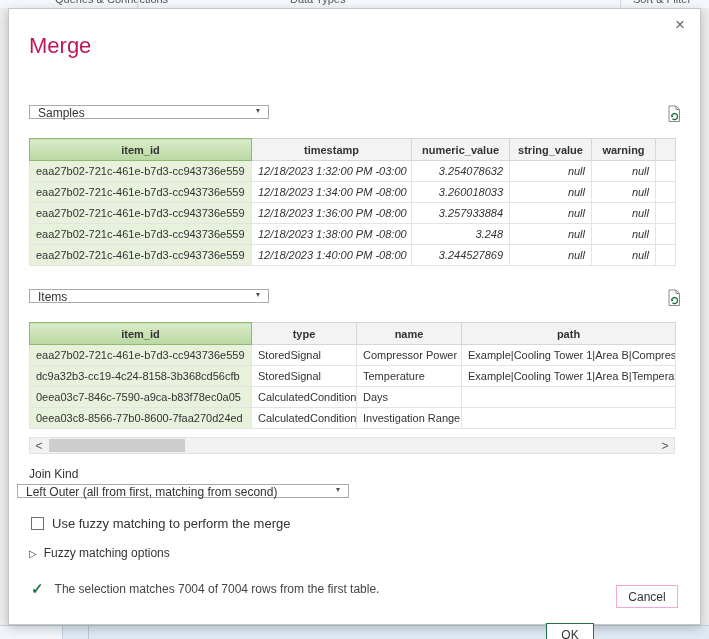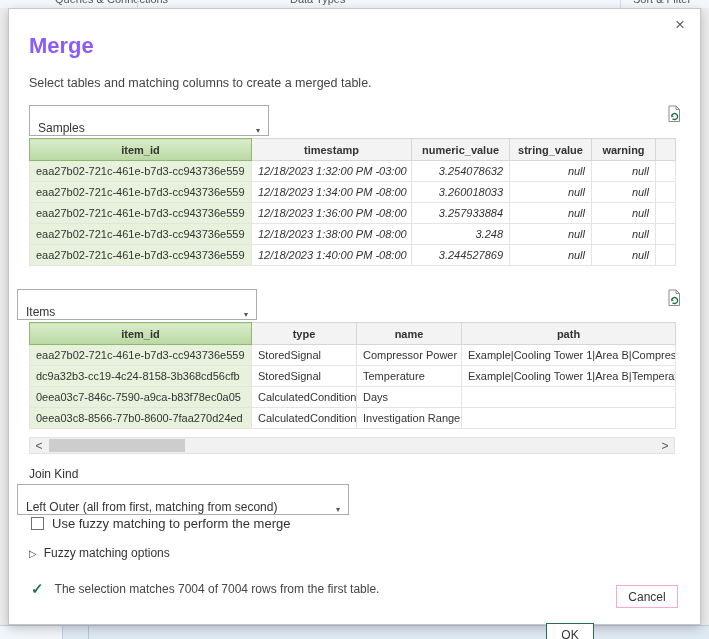--- a/index.html
+++ b/index.html
@@ -13,27 +13,27 @@
   .ribbon .sep { position:absolute; top:0; width:1px; height:8px; background:#d6dde6; }
 
   
   .bottombar { position:absolute; left:0; right:0; bottom:0; height:14px; background:#dfe9f4; border-top:1px solid #c2cfde; }
   .bottombar .corner { position:absolute; left:0; top:0; bottom:0; width:63px; background:#f2f6fa; border-right:1px solid #c2cfde; }
   .bottombar .vline { position:absolute; left:88px; top:0; bottom:0; width:1px; background:#b9c7d8; }
 
   
   .dialog { position:absolute; left:8px; top:8px; width:693px; height:617px; background:#fff; border:1px solid #c6c6c6; box-shadow:0 3px 10px rgba(0,0,0,0.22); z-index:2; }
   .close { position:absolute; top:5px; right:9px; width:22px; height:22px; text-align:center; line-height:22px; font-size:17px; color:#666; cursor:pointer; }
-  .title { position:absolute; left:20px; top:24px; font-size:22px; font-weight:700; color:#8b5cf6; }
+  .title { position:absolute; left:20px; top:24px; font-size:22px; font-weight:400; color:#be185d; }
   .subtitle { position:absolute; left:20px; top:67px; font-size:12.5px; color:#444; }
 
-  .select { position:absolute; height:31px; border:1px solid #ababab; background:#fff; display:flex; align-items:flex-end; padding:0 8px; font-size:12px; color:#333; cursor:pointer; }
+  .select { position:absolute; height:14px; border:1px solid #ababab; background:#fff; display:flex; align-items:flex-start; padding:0 8px; font-size:12px; color:#333; cursor:pointer; }
   .select .arrow { margin-left:auto; padding-left:8px; font-size:8px; color:#555; }
   .sel1 { left:20px; top:96px; width:240px; }
-  .sel2 { left:8px; top:280px; width:240px; }
+  .sel2 { left:20px; top:280px; width:240px; }
   .sel-join { left:8px; top:475px; width:332px;gap:47px; }
 
   .refresh { position:absolute; right:16px; width:20px; height:20px; cursor:pointer; }
   .ref1 { top:95px; } .ref2 { top:279px; }
 
   table.tbl { position:absolute; left:20px; width:646px; border-collapse:collapse; table-layout:fixed; font-size:11px; color:#333; background:#fff;border-radius:16px; }
   .tbl1 { top:129px; } .tbl2 { top:313px; }
   table.tbl th { height:22px; background:#f3f3f3; font-weight:bold; text-align:center; border:1px solid #d6d6d6; padding:0 4px; overflow:hidden; white-space:nowrap; }
   table.tbl td { height:21px; border:1px solid #e4e4e4; padding:0 6px; overflow:hidden; white-space:nowrap; background:#fff; }
   table.tbl th.sel { background:linear-gradient(#daecca, #b9d8a2); border:1px solid #8fb873; }
@@ -69,21 +69,20 @@
     <span class="grp" style="left:290px">Data Types</span>
     <span class="grp" style="left:633px">Sort &amp; Filter</span>
     <span class="sep" style="left:137px"></span>
     <span class="sep" style="left:620px"></span>
   </div>
 
   <div class="dialog">
 
     <div class="close">×</div>
     <div class="title">Merge</div>
-    <div class="subtitle">Select tables and matching columns to create a merged table.</div>
 
     <div class="select sel1">
       <span>Samples</span>
       <span class="arrow">▾</span>
     </div>
     <div class="refresh ref1">
       <svg width="20" height="20" viewBox="0 0 20 20">
         <path d="M5 2 H12 L15.5 5.5 V17.5 H5 Z" fill="#ffffff" stroke="#8a8a8a"></path>
         <path d="M12 2 V5.5 H15.5" fill="none" stroke="#8a8a8a"></path>
         <path d="M7.6 12.6 a3 3 0 1 1 0.9 2.1" fill="none" stroke="#217346" stroke-width="1.4"></path>

